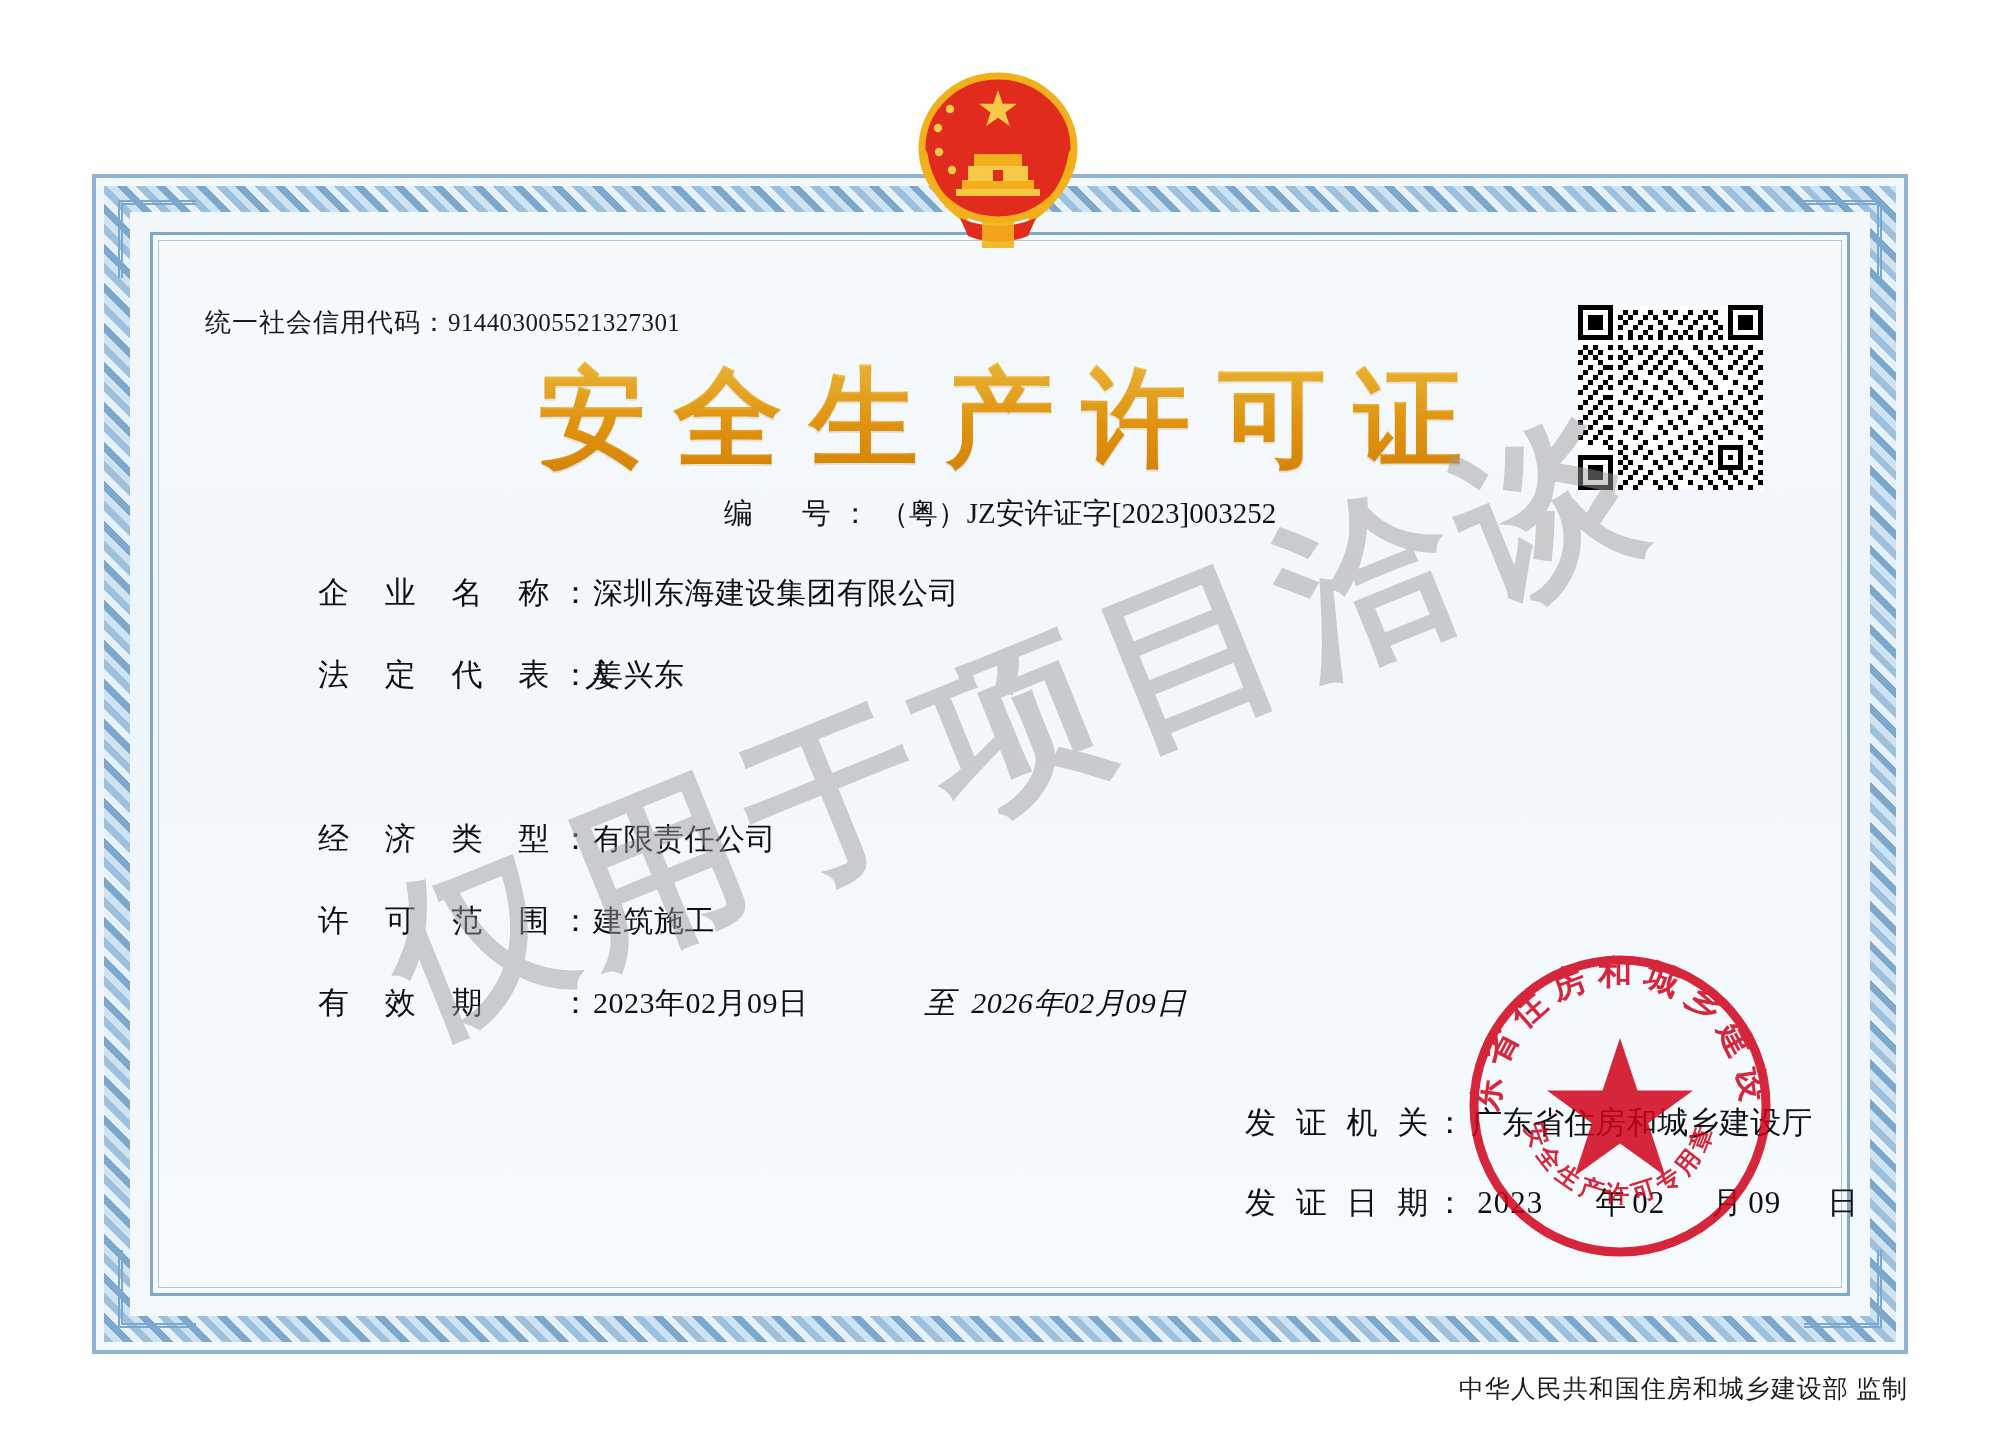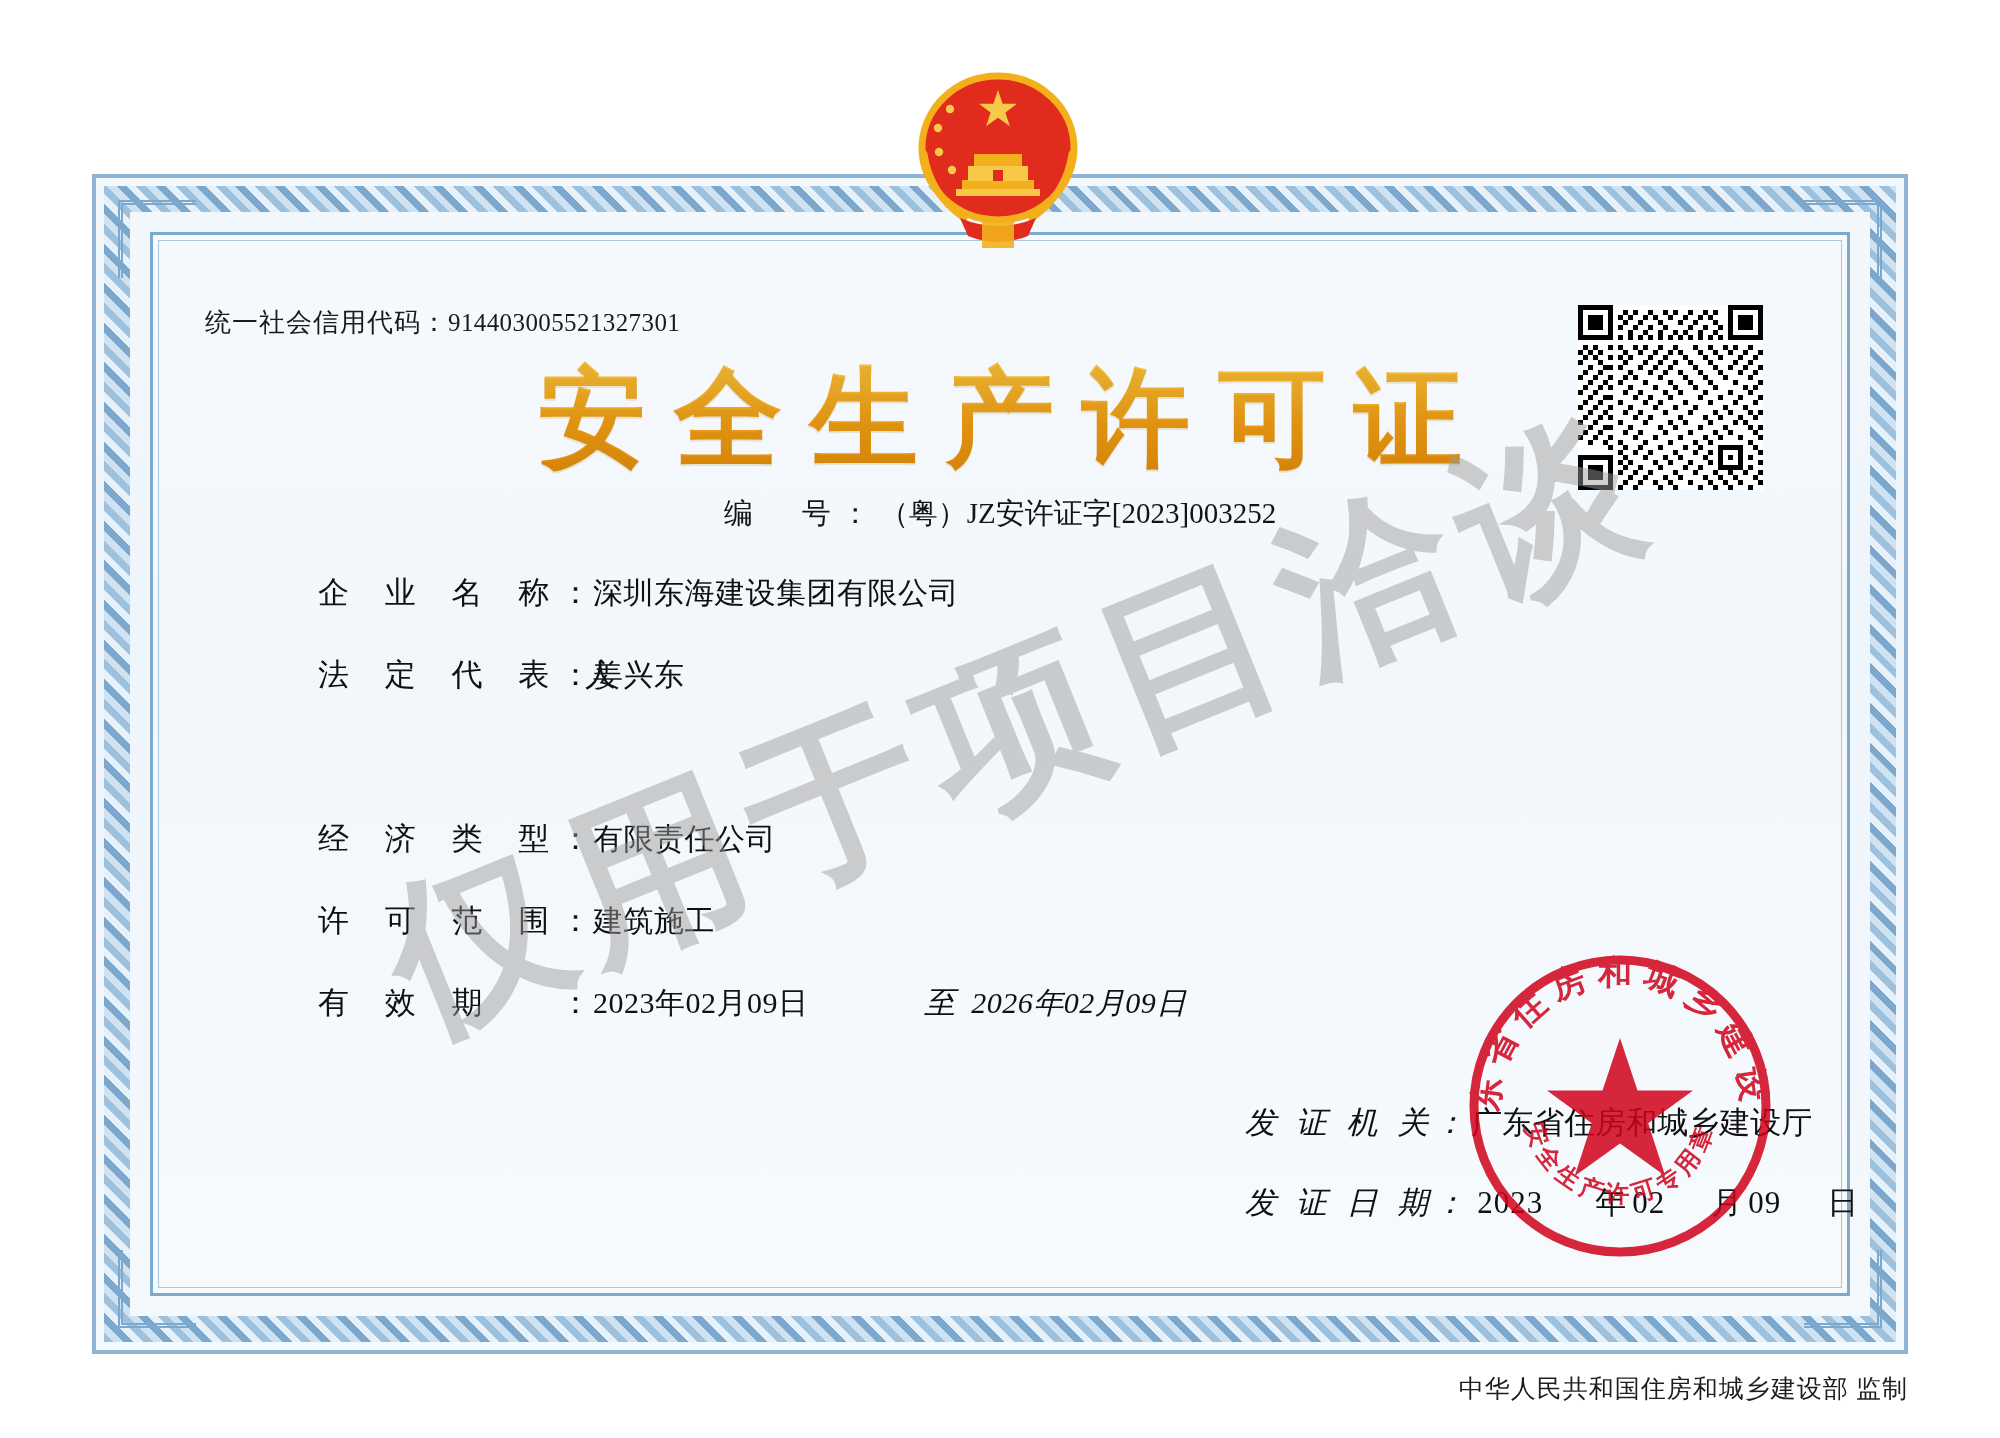--- a/index.html
+++ b/index.html
@@ -206,21 +206,20 @@
     position: absolute;
     left: 1245px;
     top: 1158px;
     font-size: 31px;
     color: #101010;
     white-space: nowrap;
     z-index: 5;
   }
   .issuer .label, .issue-date .label {
     letter-spacing: 6px;
-    font-style: italic;
   }
   .issue-date .dnum { margin: 0 6px; letter-spacing: 1px; }
   .issue-date .gap1 { display:inline-block; width: 46px; }
   .issue-date .gap2 { display:inline-block; width: 40px; }
 
   
   .seal {
     position: absolute;
     left: 1460px;
     top: 922px;

